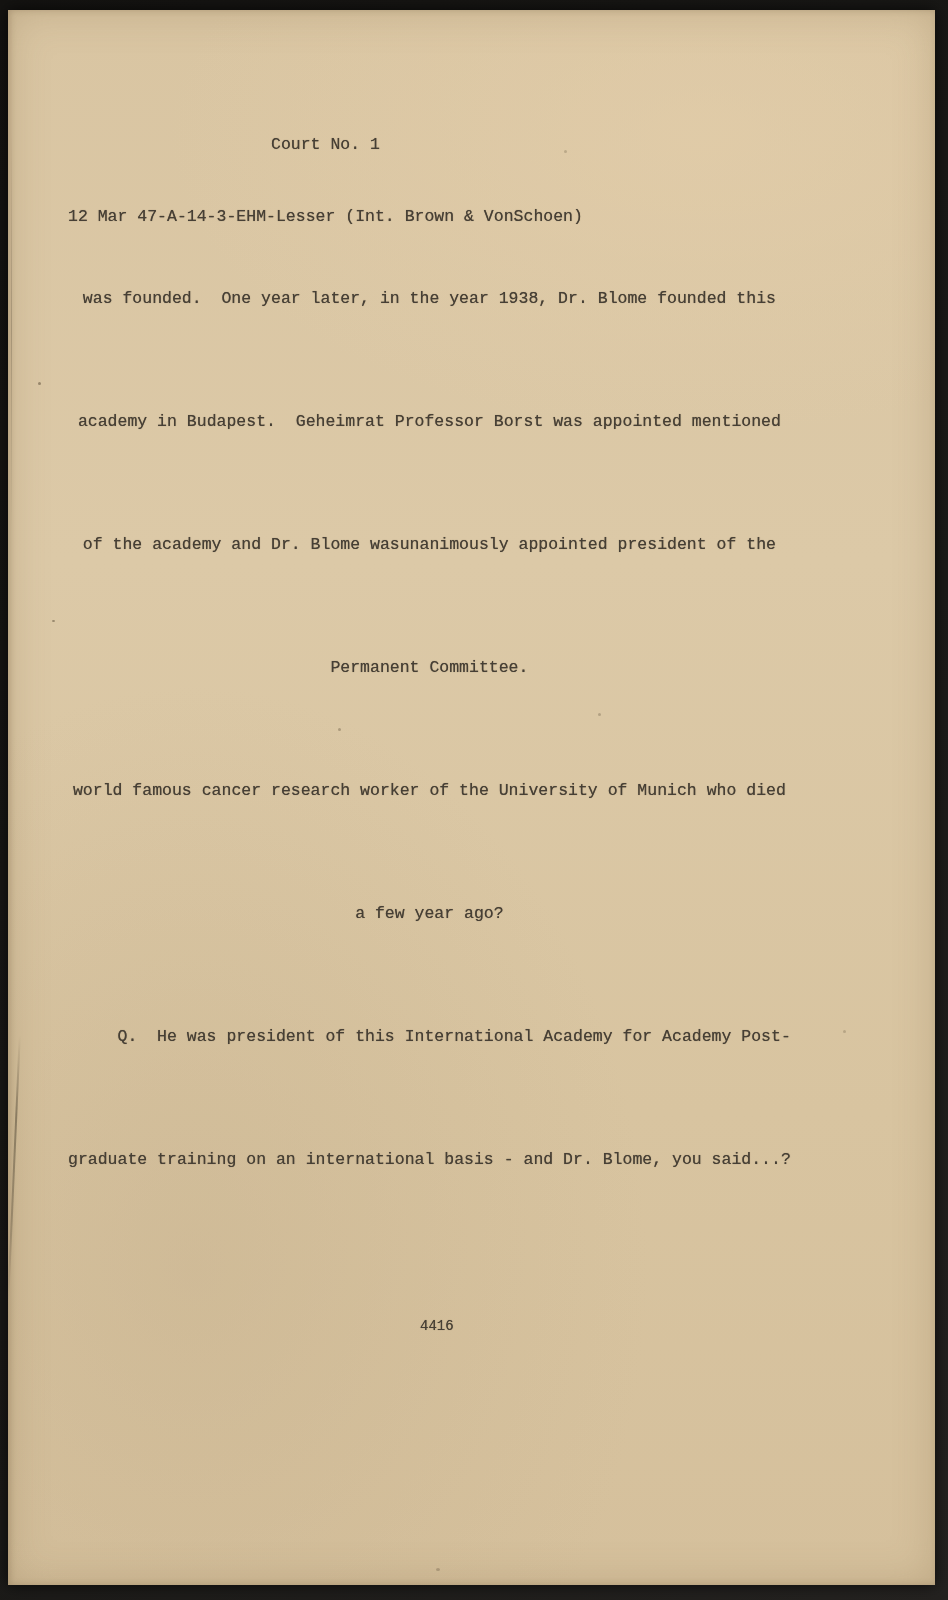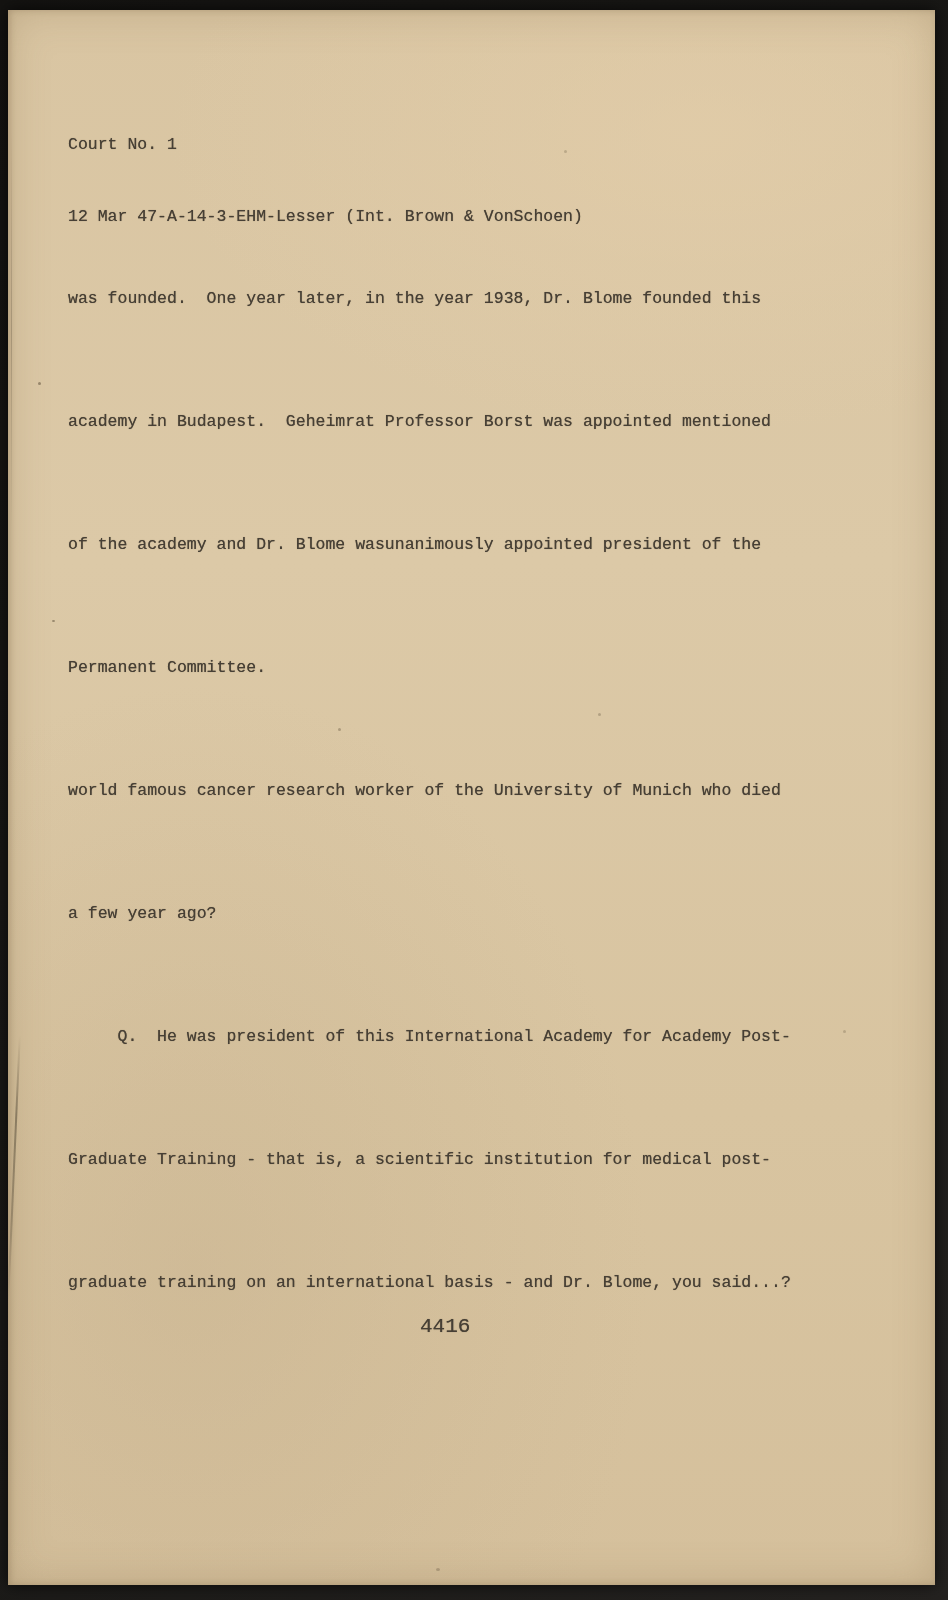--- a/index.html
+++ b/index.html
@@ -25,20 +25,21 @@
       radial-gradient(ellipse 700px 900px at 20% 80%, rgba(198, 177, 142, 0.45), rgba(0,0,0,0) 65%),
       linear-gradient(180deg, #d9c5a2 0%, #dcc9a7 35%, #d8c4a0 70%, #d5c09c 100%);
     box-shadow:
       inset 0 0 40px rgba(120, 96, 60, 0.25),
       inset 2px 0 6px rgba(90, 70, 45, 0.25),
       0 0 14px rgba(0,0,0,0.7);
   }
   .ink {
     color: #463f35;
     text-shadow: 0 0 0.7px rgba(70, 60, 45, 0.8);
+    text-align: center;
   }
   .header-block {
     position: absolute;
     left: 60px;
     top: 75px;
     font-size: 16.5px;
     line-height: 24px;
     white-space: pre;
   }
   .body-block {
@@ -46,21 +47,21 @@
     left: 60px;
     top: 186px;
     font-size: 16.5px;
     line-height: 41px;
     white-space: pre;
   }
   .footer-block {
     position: absolute;
     left: 412px;
     top: 1296px;
-    font-size: 21px;
+    font-size: 14px;
     line-height: 41px;
     white-space: pre;
   }
   .crease {
     position: absolute;
     left: 5px;
     top: 1025px;
     width: 1.5px;
     height: 265px;
     background: linear-gradient(180deg, rgba(0,0,0,0) 0%, rgba(60,52,38,0.45) 30%, rgba(60,52,38,0.3) 70%, rgba(0,0,0,0) 100%);
@@ -98,21 +99,20 @@
   </div>
 
   <div class="body-block ink">
     <div>was founded.  One year later, in the year 1938, Dr. Blome founded this</div>
     <div>academy in Budapest.  Geheimrat Professor Borst was appointed mentioned</div>
     <div>of the academy and Dr. Blome wasunanimously appointed president of the</div>
     <div>Permanent Committee.</div>
     <div>world famous cancer research worker of the University of Munich who died</div>
     <div>a few year ago?</div>
     <div>     Q.  He was president of this International Academy for Academy Post-</div>
-    <div>Graduate Training - that is, a scientific institution for medical post-</div>
     <div>graduate training on an international basis - and Dr. Blome, you said...?</div>
     
     
     
     
     
     
     
     
     

